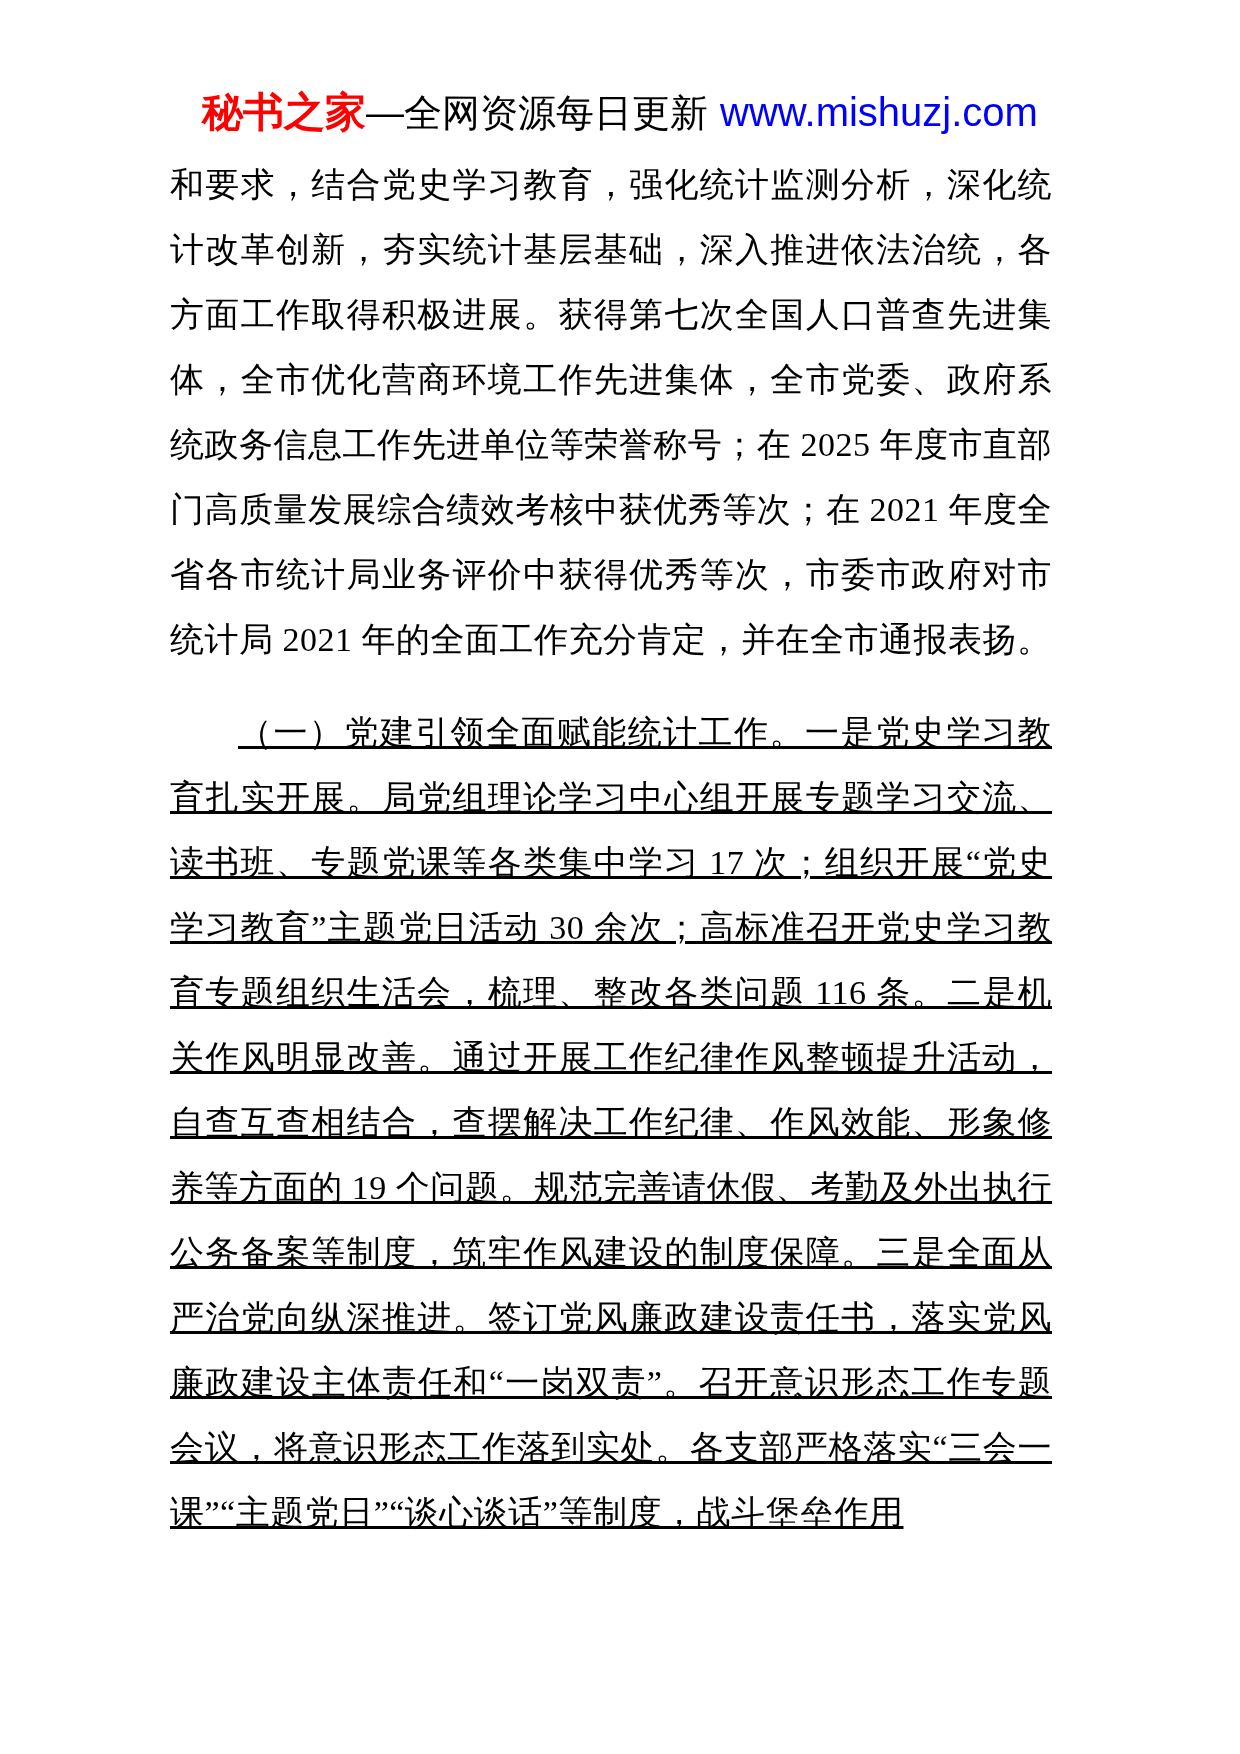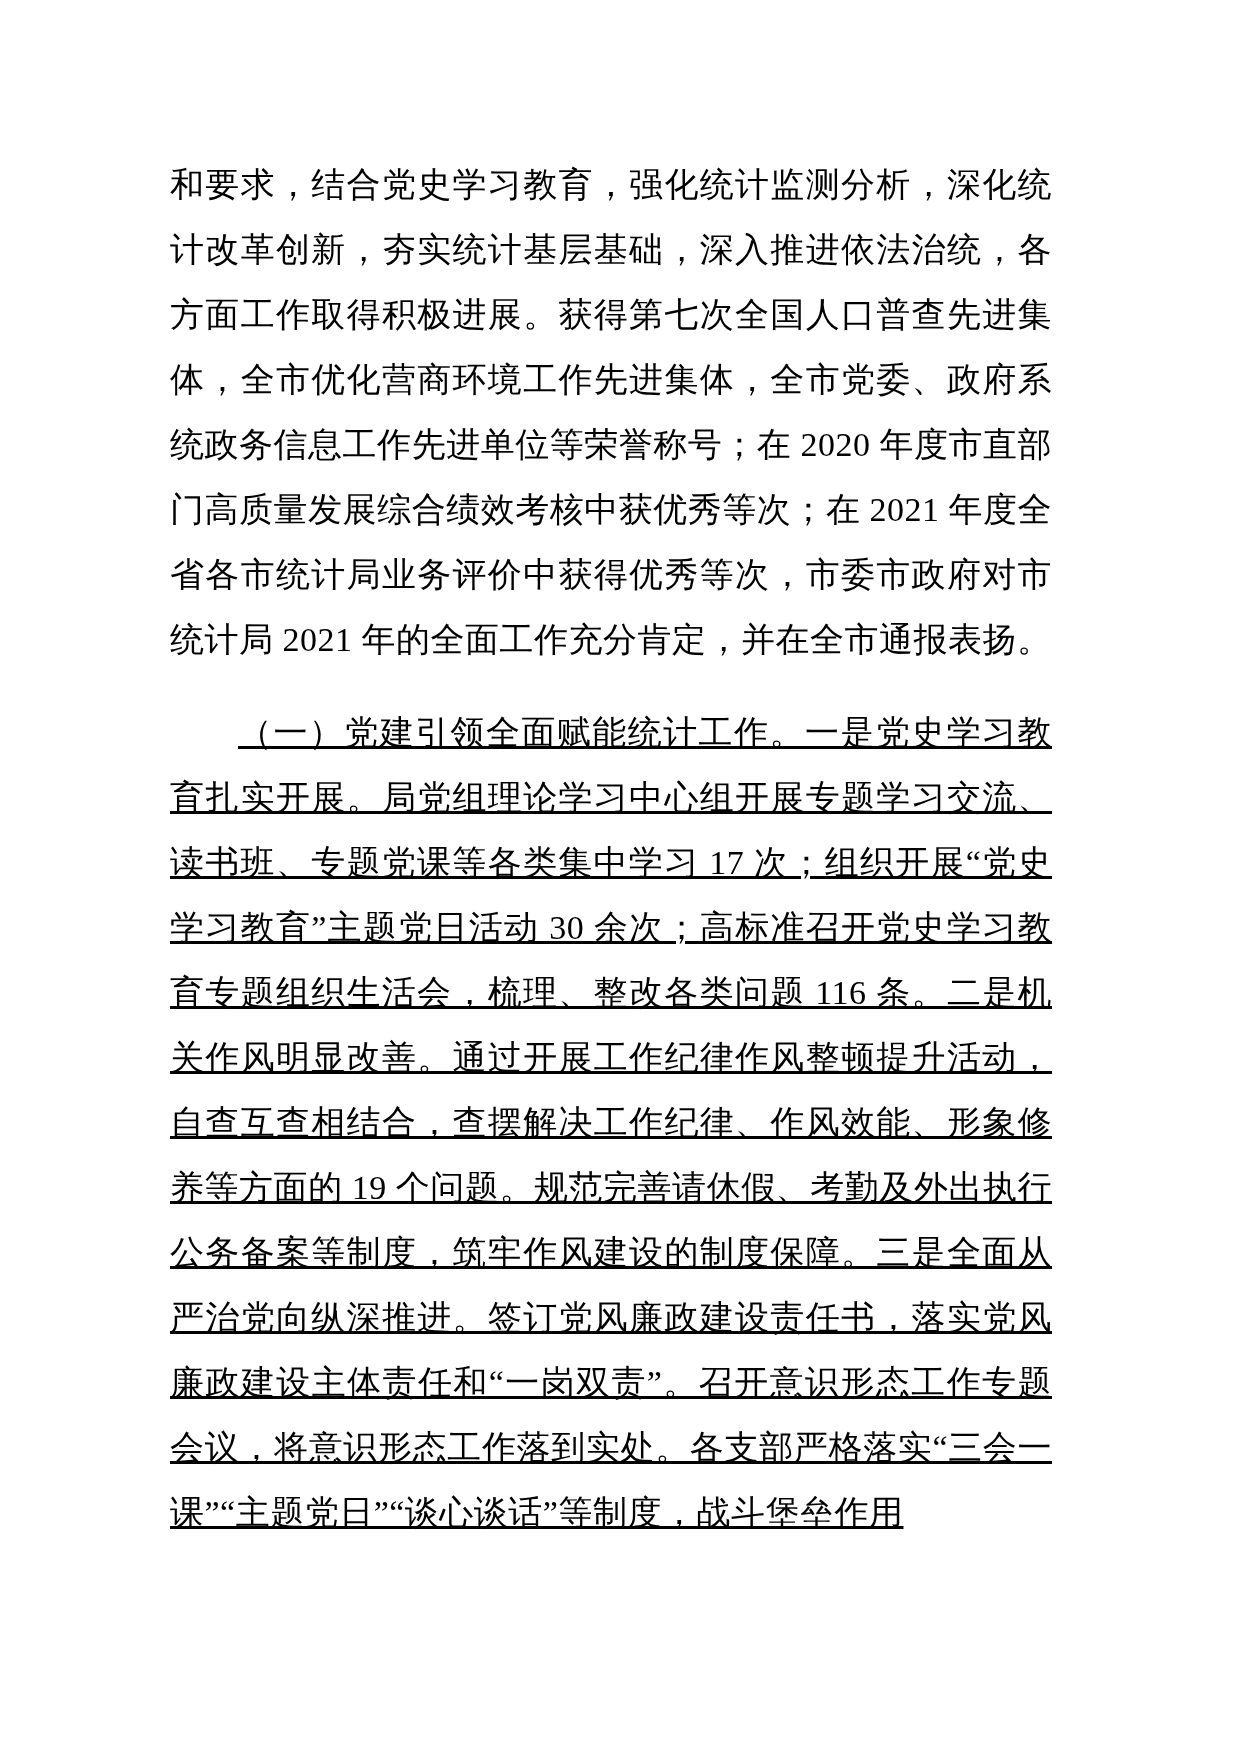--- a/index.html
+++ b/index.html
@@ -59,19 +59,22 @@
     text-indent: 2em;
     margin-top: 28px;
     text-decoration: underline;
   }
 </style>
 </head>
 <body>
 
 <div class="page">
 
+  <div class="doc-header">
+    <span class="site-name">秘书之家</span><span class="header-separator">—</span><span class="header-tagline">全网资源每日更新</span><span class="site-url">www.mishuzj.com</span>
+  </div>
 
   <div class="doc-body">
-    <p class="para">和要求，结合党史学习教育，强化统计监测分析，深化统计改革创新，夯实统计基层基础，深入推进依法治统，各方面工作取得积极进展。获得第七次全国人口普查先进集体，全市优化营商环境工作先进集体，全市党委、政府系统政务信息工作先进单位等荣誉称号；在 2020 年度市直部门高质量发展综合绩效考核中获优秀等次；在 2021 年度全省各市统计局业务评价中获得优秀等次，市委市政府对市统计局 2021 年的全面工作充分肯定，并在全市通报表扬。</p>
+    <p class="para">和要求，结合党史学习教育，强化统计监测分析，深化统计改革创新，夯实统计基层基础，深入推进依法治统，各方面工作取得积极进展。获得第七次全国人口普查先进集体，全市优化营商环境工作先进集体，全市党委、政府系统政务信息工作先进单位等荣誉称号；在 2025 年度市直部门高质量发展综合绩效考核中获优秀等次；在 2021 年度全省各市统计局业务评价中获得优秀等次，市委市政府对市统计局 2021 年的全面工作充分肯定，并在全市通报表扬。</p>
     <p class="para indented">（一）党建引领全面赋能统计工作。一是党史学习教育扎实开展。局党组理论学习中心组开展专题学习交流、读书班、专题党课等各类集中学习 17 次；组织开展“党史学习教育”主题党日活动 30 余次；高标准召开党史学习教育专题组织生活会，梳理、整改各类问题 116 条。二是机关作风明显改善。通过开展工作纪律作风整顿提升活动，自查互查相结合，查摆解决工作纪律、作风效能、形象修养等方面的 19 个问题。规范完善请休假、考勤及外出执行公务备案等制度，筑牢作风建设的制度保障。三是全面从严治党向纵深推进。签订党风廉政建设责任书，落实党风廉政建设主体责任和“一岗双责”。召开意识形态工作专题会议，将意识形态工作落到实处。各支部严格落实“三会一课”“主题党日”“谈心谈话”等制度，战斗堡垒作用</p>
   </div>
 
 </div>
 
 </body></html>

